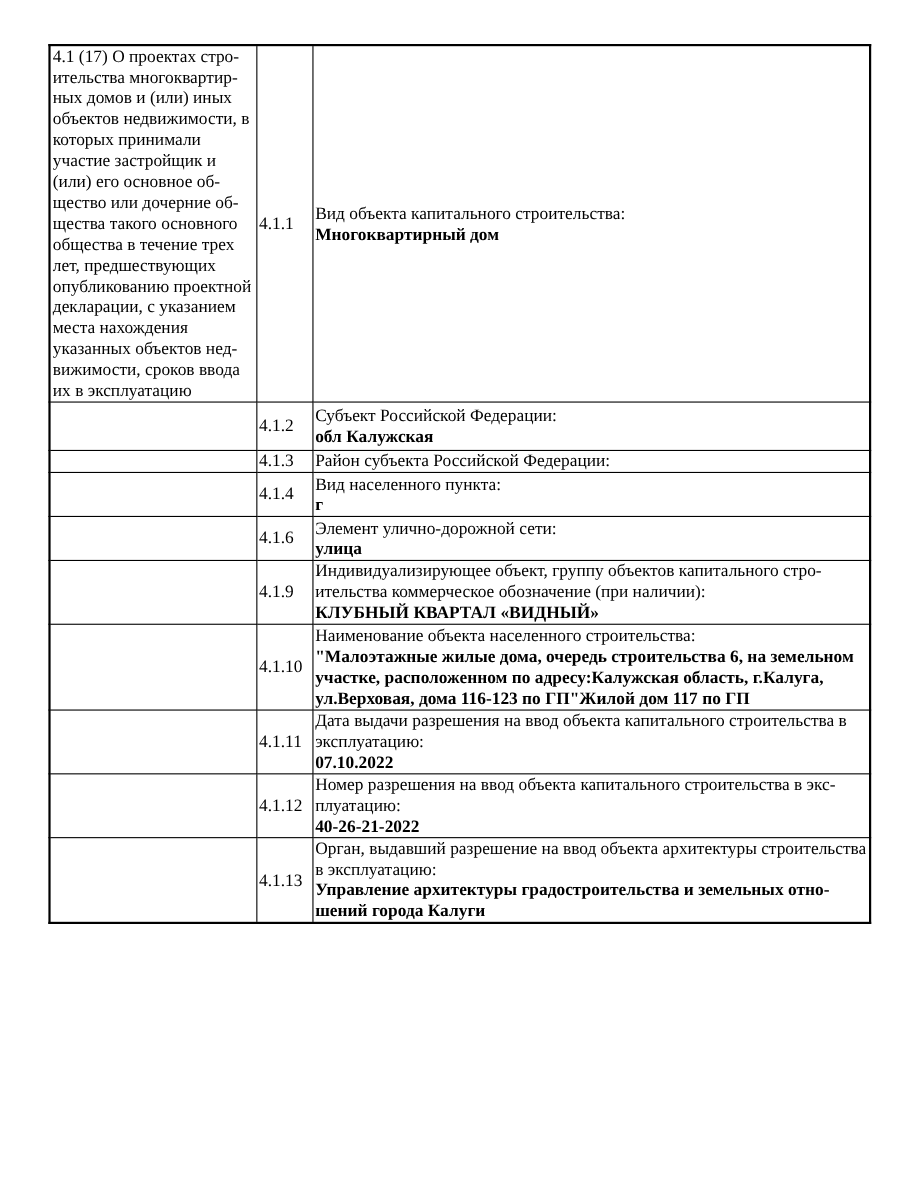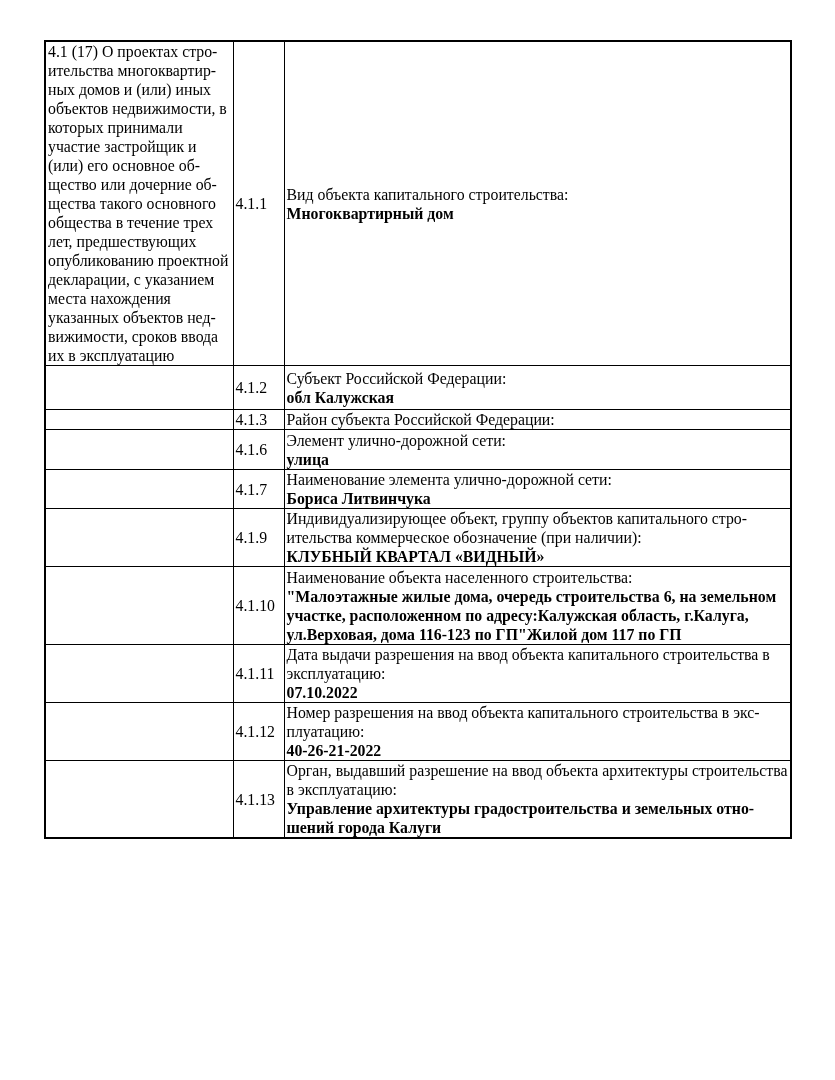--- a/index.html
+++ b/index.html
@@ -79,32 +79,32 @@
       <tr style="height:20px">
         <td class="desc-cell"></td>
         <td class="num-cell">4.1.3</td>
         <td class="content-cell">
           <div class="field-label">Район субъекта Российской Федерации:</div>
           <div class="field-value"><span class="value-prefix"></span><span class="value-text"></span></div>
         </td>
       </tr>
       <tr style="height:40px">
         <td class="desc-cell"></td>
+        <td class="num-cell">4.1.4</td>
+        <td class="content-cell">
+          <div class="field-label">Вид населенного пункта:</div>
+          <div class="field-value"><span class="value-prefix"></span><span class="value-text">г</span></div>
+        </td>
+      </tr>
+      <tr style="height:40px">
+        <td class="desc-cell"></td>
         <td class="num-cell">4.1.6</td>
         <td class="content-cell">
           <div class="field-label">Элемент улично-дорожной сети:</div>
           <div class="field-value"><span class="value-prefix"></span><span class="value-text">улица</span></div>
-        </td>
-      </tr>
-      <tr style="height:38px">
-        <td class="desc-cell"></td>
-        <td class="num-cell">4.1.7</td>
-        <td class="content-cell">
-          <div class="field-label">Наименование элемента улично-дорожной сети:</div>
-          <div class="field-value"><span class="value-prefix"></span><span class="value-text">Бориса Литвинчука</span></div>
         </td>
       </tr>
       <tr style="height:56px">
         <td class="desc-cell"></td>
         <td class="num-cell">4.1.9</td>
         <td class="content-cell">
           <div class="field-label">Индивидуализирующее объект, группу объектов капитального стро­ительства коммерческое обозначение (при наличии):</div>
           <div class="field-value"><span class="value-prefix"></span><span class="value-text">КЛУБНЫЙ КВАРТАЛ «ВИДНЫЙ»</span></div>
         </td>
       </tr>

